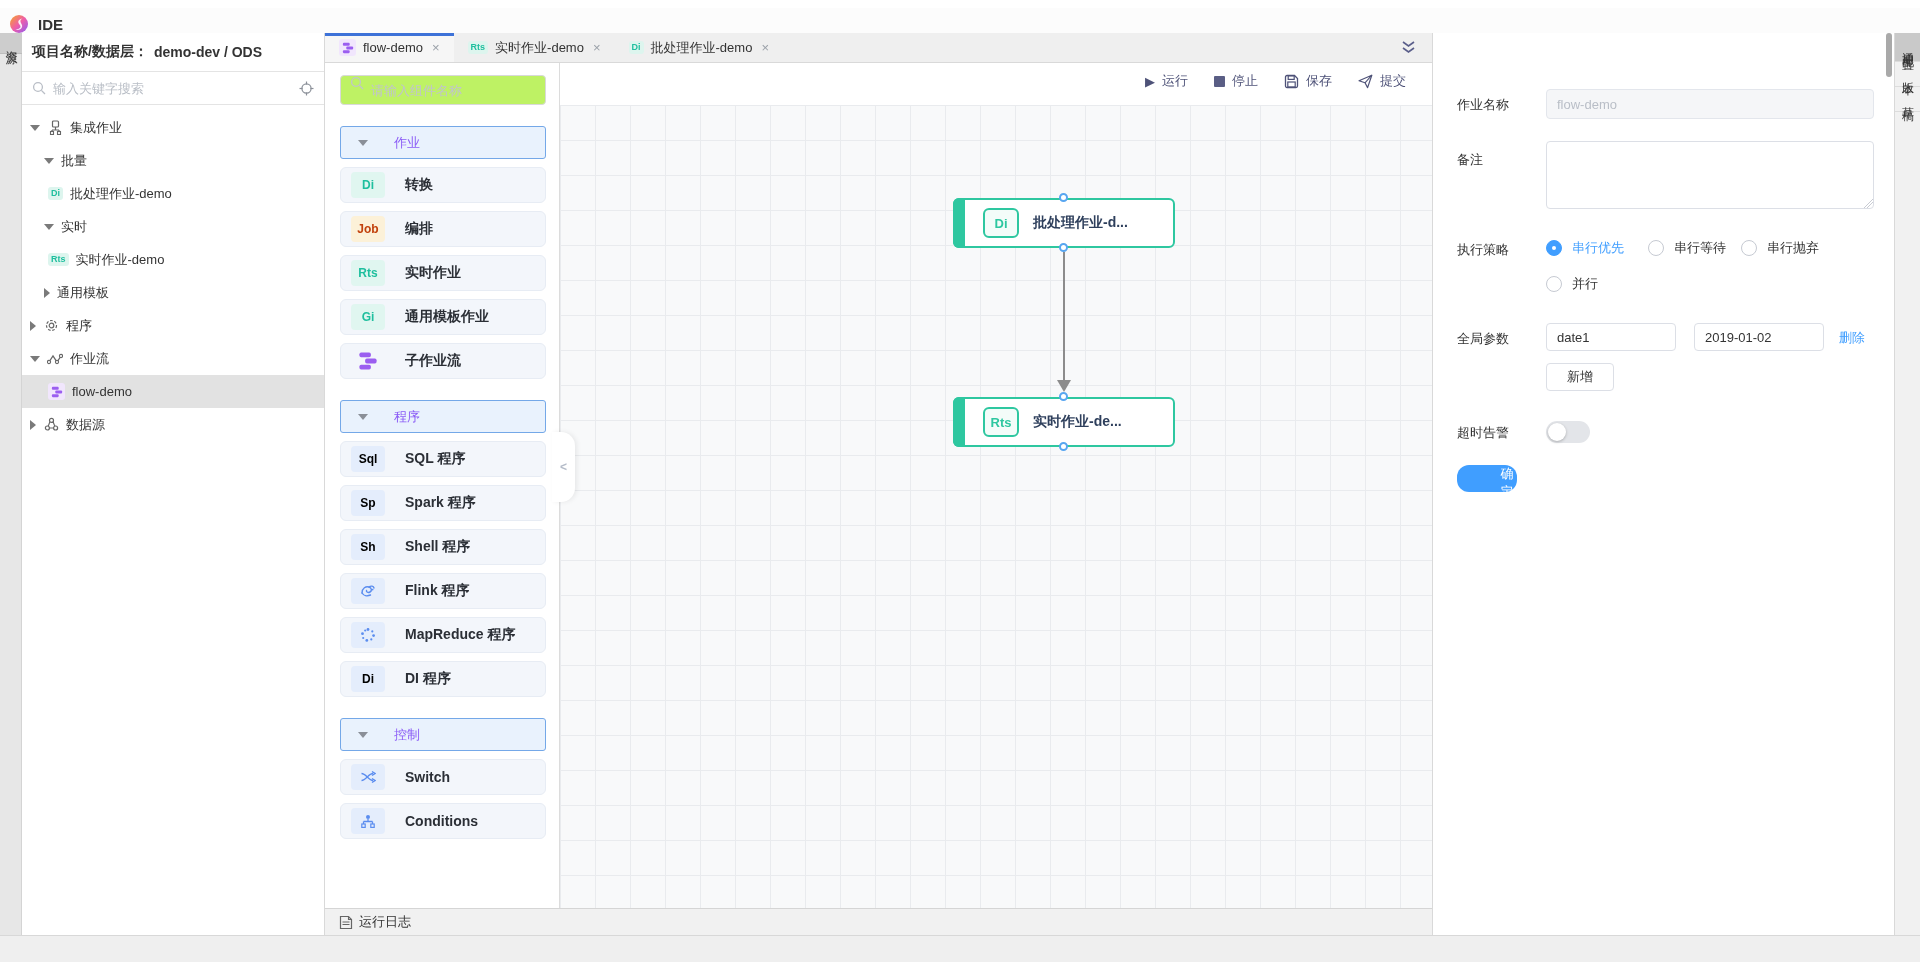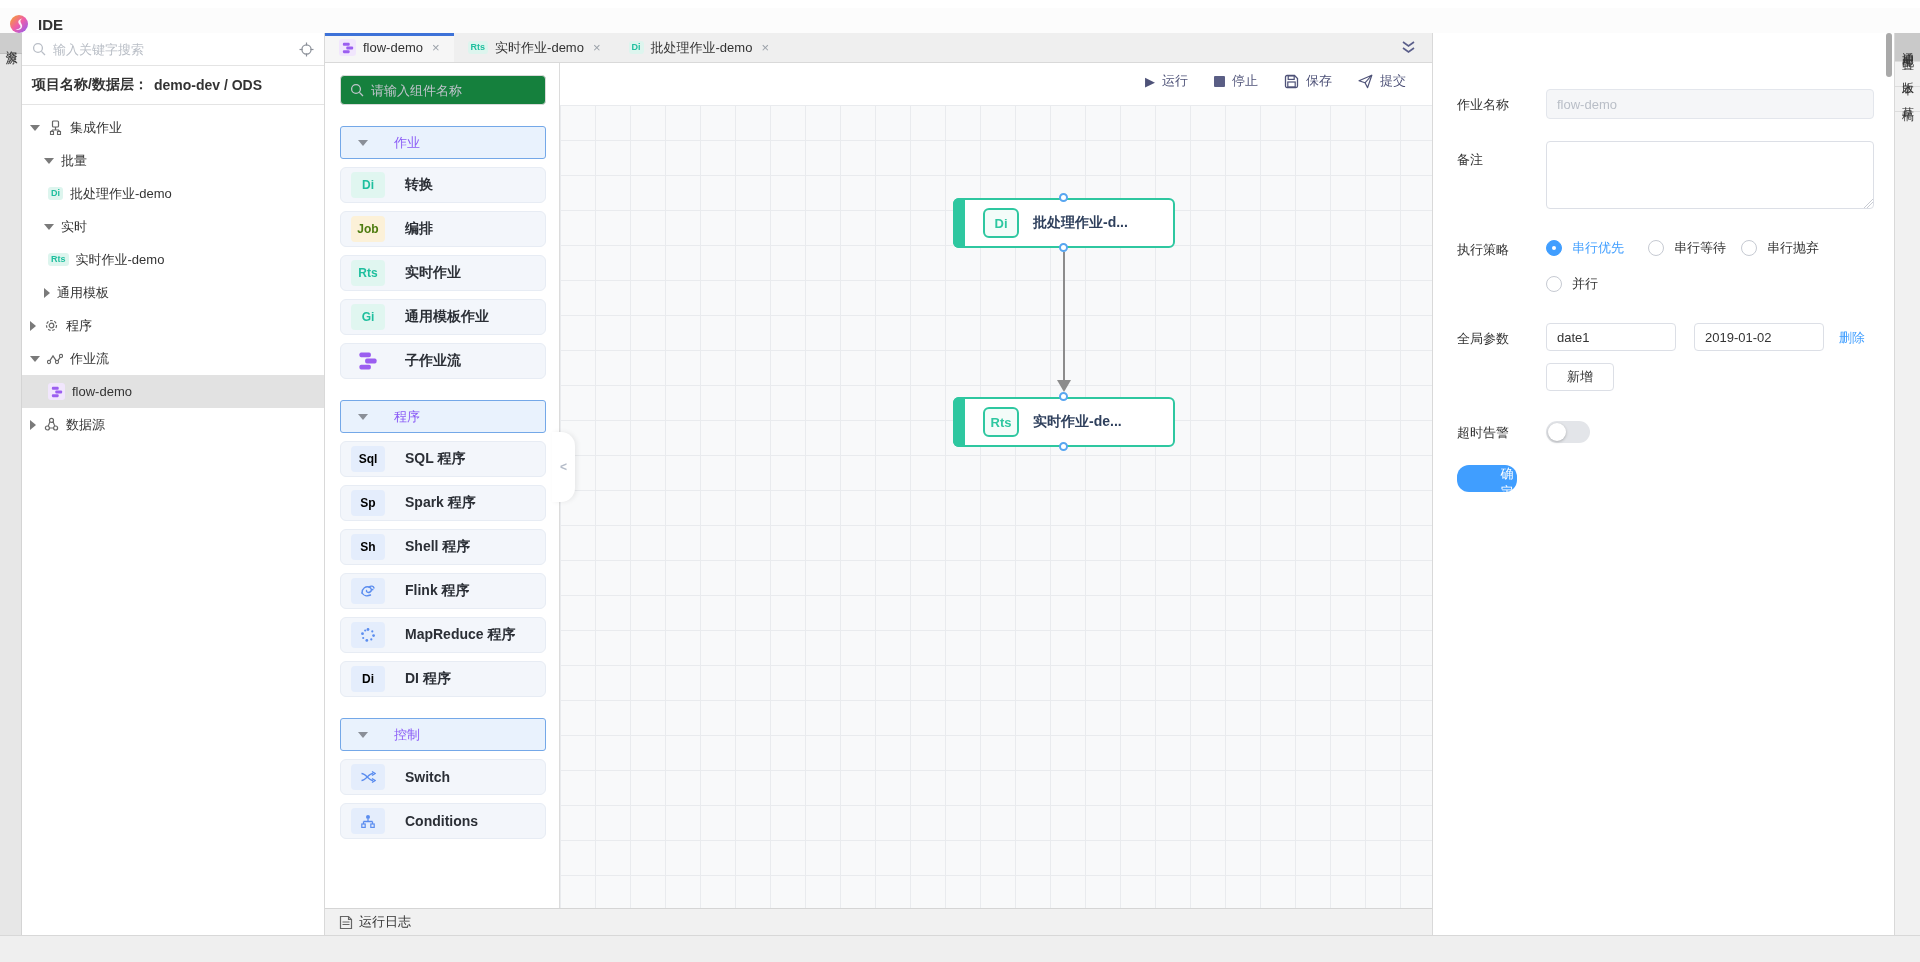--- a/index.html
+++ b/index.html
@@ -39,30 +39,30 @@
   #center { left:325px; top:33px; width:1107px; height:902px; background:#fff; }
   #tabbar { position:absolute; left:0; top:0; right:0; height:30px; background:#efefef; border-bottom:1px solid #d9d9d9; display:flex; align-items:stretch; }
   .tab { display:flex; align-items:center; gap:7px; padding:0 14px; position:relative; cursor:pointer; }
   .tab.active { background:#f6f6f6; }
   .tab.active::before { content:""; position:absolute; left:0; right:0; top:0; height:3px; background:#3d72d8; }
   .tab .close { color:#9aa0a8; font-size:13px; margin-left:2px; }
   #tab-collapse { margin-left:auto; display:flex; align-items:center; padding:0 16px; cursor:pointer; }
 
   
   #palette { position:absolute; left:0; top:30px; width:235px; bottom:27px; background:#fff; border-right:1px solid #dcdcdc; padding:12px 13px 0 15px; overflow:hidden; }
-  #palette-search { height:30px; border:1px solid #d9d9d9; border-radius:4px; display:flex; align-items:center; gap:7px; padding:0 9px; color:#c0c4cc; background:#15803d; }
+  #palette-search { height:30px; border:1px solid #d9d9d9; border-radius:4px; display:flex; gap:7px; padding:0 9px; color:#c0c4cc; background:#bef264; }
   #palette-search input { flex:1; border:none; outline:none; font-size:13px; background:transparent; }
   #palette-search input::placeholder { color:#c0c4cc; }
   .pal-section { margin-top:21px; height:33px; background:#e9f2fd; border:1px solid #74a8e8; border-radius:3px; display:flex; align-items:center; gap:26px; padding:0 0 0 17px; cursor:pointer; }
   .pal-section .caret { width:0; height:0; border-left:5px solid transparent; border-right:5px solid transparent; border-top:6px solid #8a8f98; }
   .pal-section .ttl { font-size:13px; color:#8b5cf6; }
   .pal-item { margin-top:8px; height:36px; background:#f3f6fb; border:1px solid #e7ecf4; border-radius:6px; display:flex; align-items:center; gap:20px; padding:0 10px; cursor:grab; }
   .pal-badge { min-width:34px; height:26px; border-radius:4px; display:inline-flex; align-items:center; justify-content:center; font-size:12px; font-weight:700; flex:none; padding:0 4px; }
   .pb-teal   { color:#1fbf9e; background:#e0f6f0; }
-  .pb-orange { color:#4d7c0f; background:#fcf1d8; }
+  .pb-orange { color:#c2410c; background:#fcf1d8; }
   .pb-blue   { color:#000000; background:#e4edfc; }
   .pb-plain  { background:transparent; }
   .pal-label { font-weight:700; font-size:14px; color:#2b2f36; }
 
   
   #canvas { position:absolute; left:235px; top:30px; right:0; bottom:27px; background:#fff; overflow:hidden; }
   #canvas-grid { position:absolute; left:0; right:0; top:42px; bottom:0; background-color:#f8f9fa;
     background-image:linear-gradient(#e9ebee 1px, transparent 1px),linear-gradient(90deg,#e9ebee 1px, transparent 1px);
     background-size:35px 35px; }
   #canvas-toolbar { position:absolute; top:9px; right:26px; display:flex; align-items:center; gap:26px; z-index:5; }
@@ -133,41 +133,41 @@
   <span id="app-title">IDE</span>
 </div>
 
 <div id="left-strip" class="abs">
   <div class="strip-tab">
     <span class="vtext">资源</span>
   </div>
 </div>
 
 <div id="sidebar" class="abs">
+  <div id="sidebar-header">
+    <span>项目名称/数据层：</span>
+    <span class="val">demo-dev / ODS</span>
+  </div>
   <div id="sidebar-search">
     <span>
       <svg width="14" height="14" viewBox="0 0 14 14">
           <circle cx="6" cy="6" r="4.4" fill="none" stroke="#b9bec6" stroke-width="1.3"></circle>
           <line x1="9.4" y1="9.4" x2="13" y2="13" stroke="#b9bec6" stroke-width="1.3"></line>
         </svg>
     </span>
     <input type="text" placeholder="输入关键字搜索" style="">
     <span>
       <svg width="15" height="15" viewBox="0 0 15 15">
           <circle cx="7.5" cy="7.5" r="4.6" fill="none" stroke="#8a8f98" stroke-width="1.2"></circle>
           <line x1="7.5" y1="0.5" x2="7.5" y2="3.6" stroke="#8a8f98" stroke-width="1.2"></line>
           <line x1="7.5" y1="11.4" x2="7.5" y2="14.5" stroke="#8a8f98" stroke-width="1.2"></line>
           <line x1="0.5" y1="7.5" x2="3.6" y2="7.5" stroke="#8a8f98" stroke-width="1.2"></line>
           <line x1="11.4" y1="7.5" x2="14.5" y2="7.5" stroke="#8a8f98" stroke-width="1.2"></line>
         </svg>
     </span>
-  </div>
-  <div id="sidebar-header">
-    <span>项目名称/数据层：</span>
-    <span class="val">demo-dev / ODS</span>
   </div>
   <div id="tree">
     <div class="tree-row ind-0">
       <span class="caret down"></span>
       <span class="icon16">
         <svg width="15" height="15" viewBox="0 0 15 15">
             <rect x="4.5" y="1" width="6" height="6" rx="1" fill="none" stroke="#666" stroke-width="1.2"></rect>
             <path d="M7.5 7 V10 M4 10 H11 M4 10 V12 M11 10 V12" fill="none" stroke="#666" stroke-width="1.2"></path>
             <rect x="2.5" y="11.5" width="3" height="3" fill="none" stroke="#666" stroke-width="1.1"></rect>
             <rect x="9.5" y="11.5" width="3" height="3" fill="none" stroke="#666" stroke-width="1.1"></rect>

